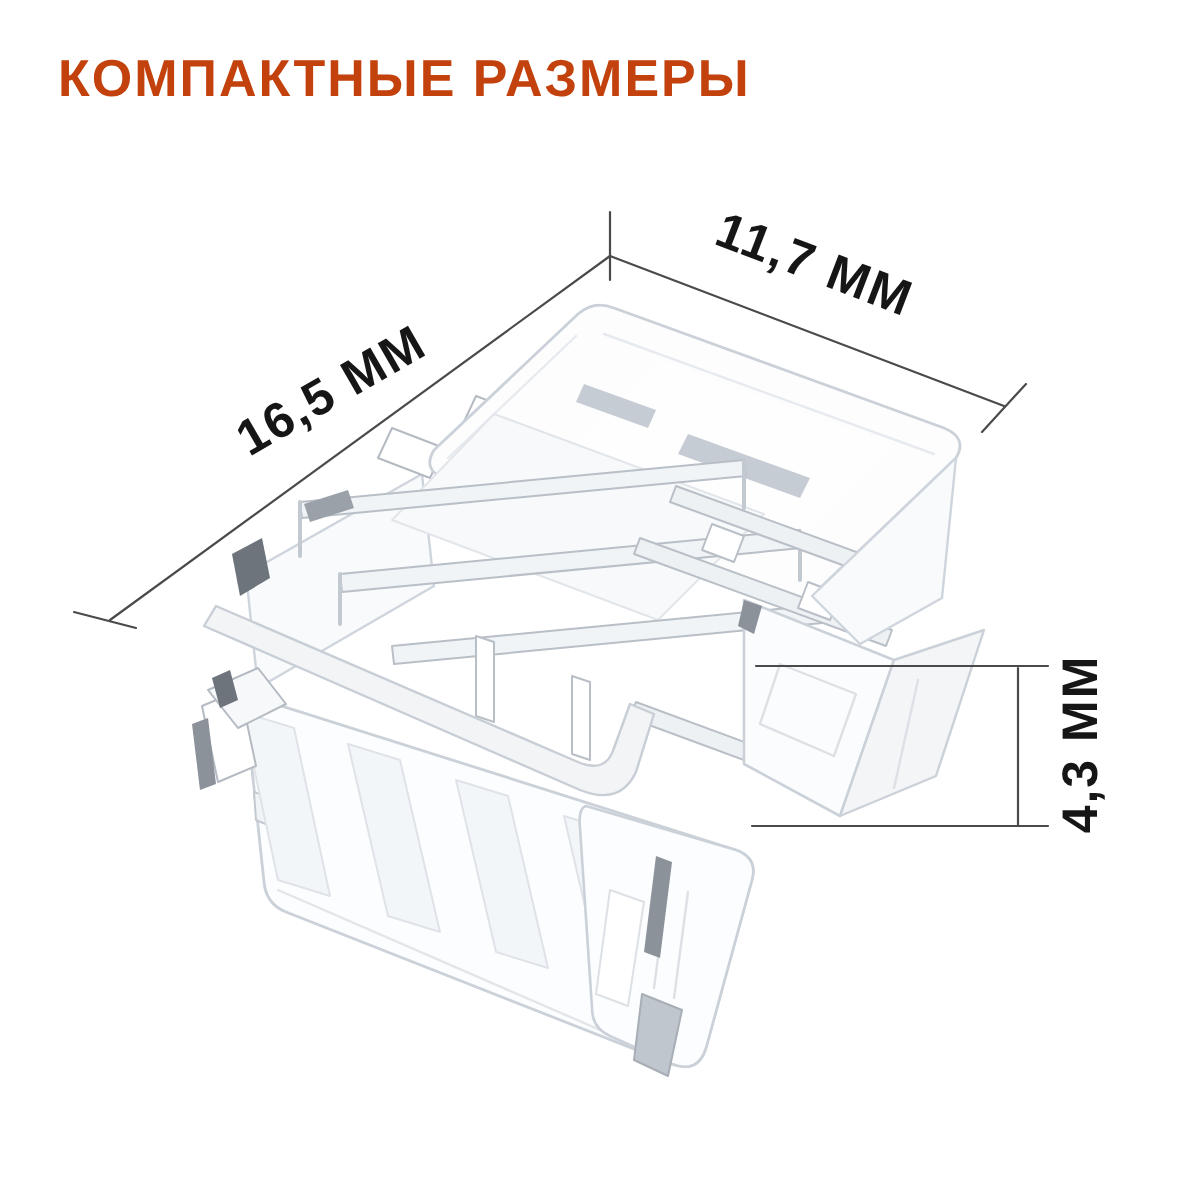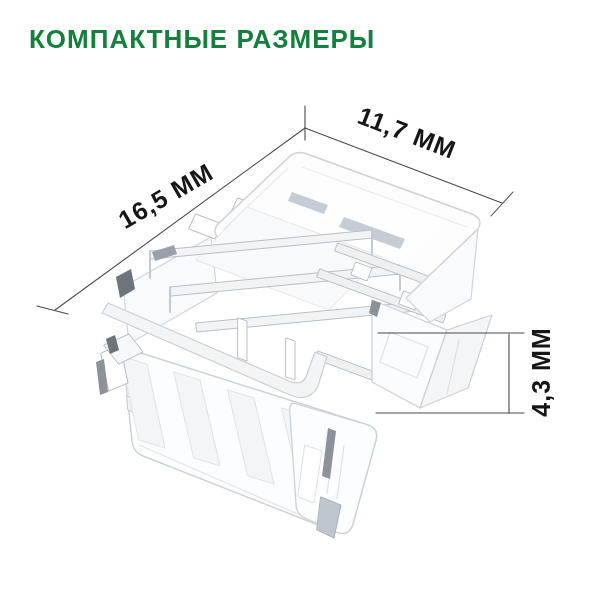--- a/index.html
+++ b/index.html
@@ -3,21 +3,21 @@
 <meta charset="utf-8">
 <style>
   html,body{margin:0;padding:0;background:#ffffff;}
   .canvas{
     position:relative;width:600px;height:600px;overflow:hidden;
     background:#ffffff;font-family:"Liberation Sans",sans-serif;
   }
   .title{
     position:absolute;left:29px;top:24px;margin:0;
     font-size:26px;font-weight:800;letter-spacing:1px;
-    color:#15803d;white-space:nowrap;
+    color:#c2410c;white-space:nowrap;
   }
   .scene{position:absolute;inset:0;}
   .scene svg{position:absolute;left:0;top:0;}
   .dim{
     position:absolute;white-space:nowrap;
     font-size:25px;font-weight:700;letter-spacing:1px;color:#161616;
   }
   .dim-width{left:166px;top:196px;transform:translate(-50%,-50%) rotate(-30deg);}
   .dim-depth{left:407px;top:133px;transform:translate(-50%,-50%) rotate(21deg);}
   .dim-height{left:541px;top:372px;transform:translate(-50%,-50%) rotate(-90deg);}

